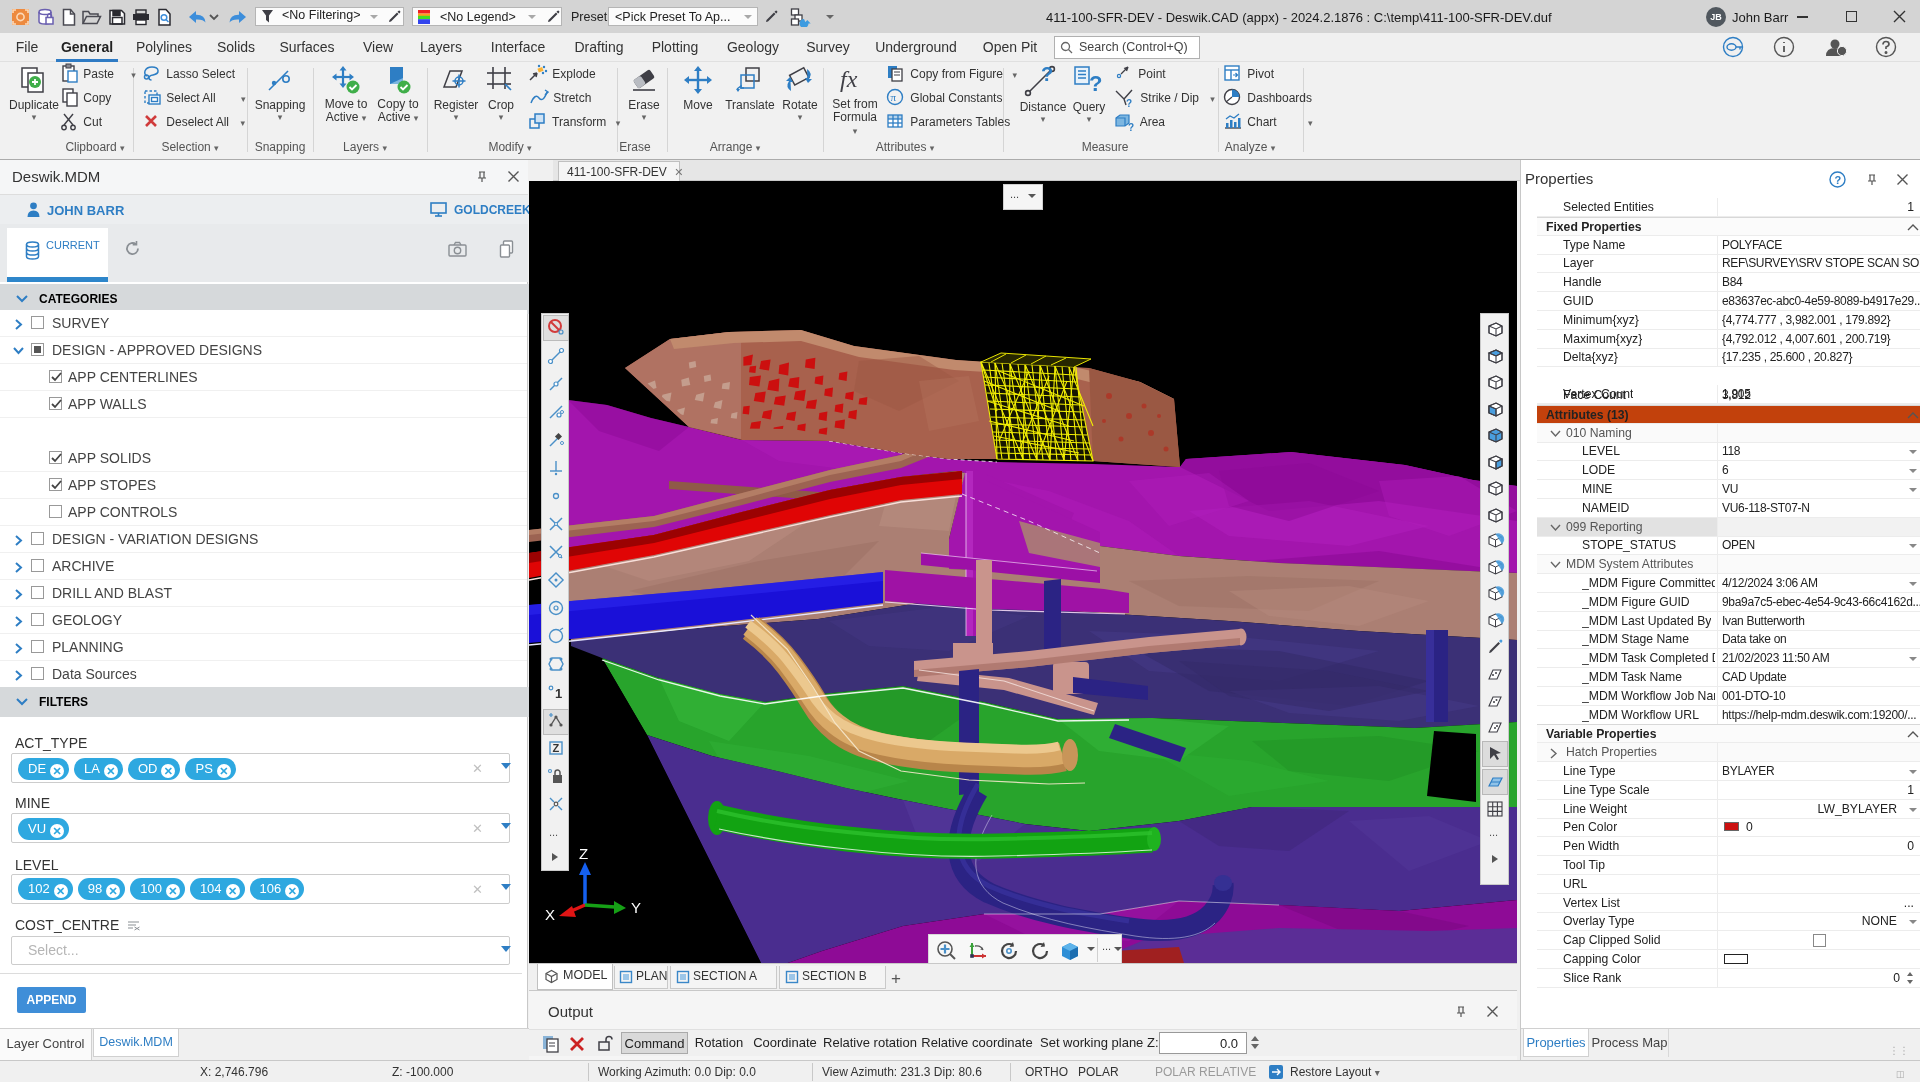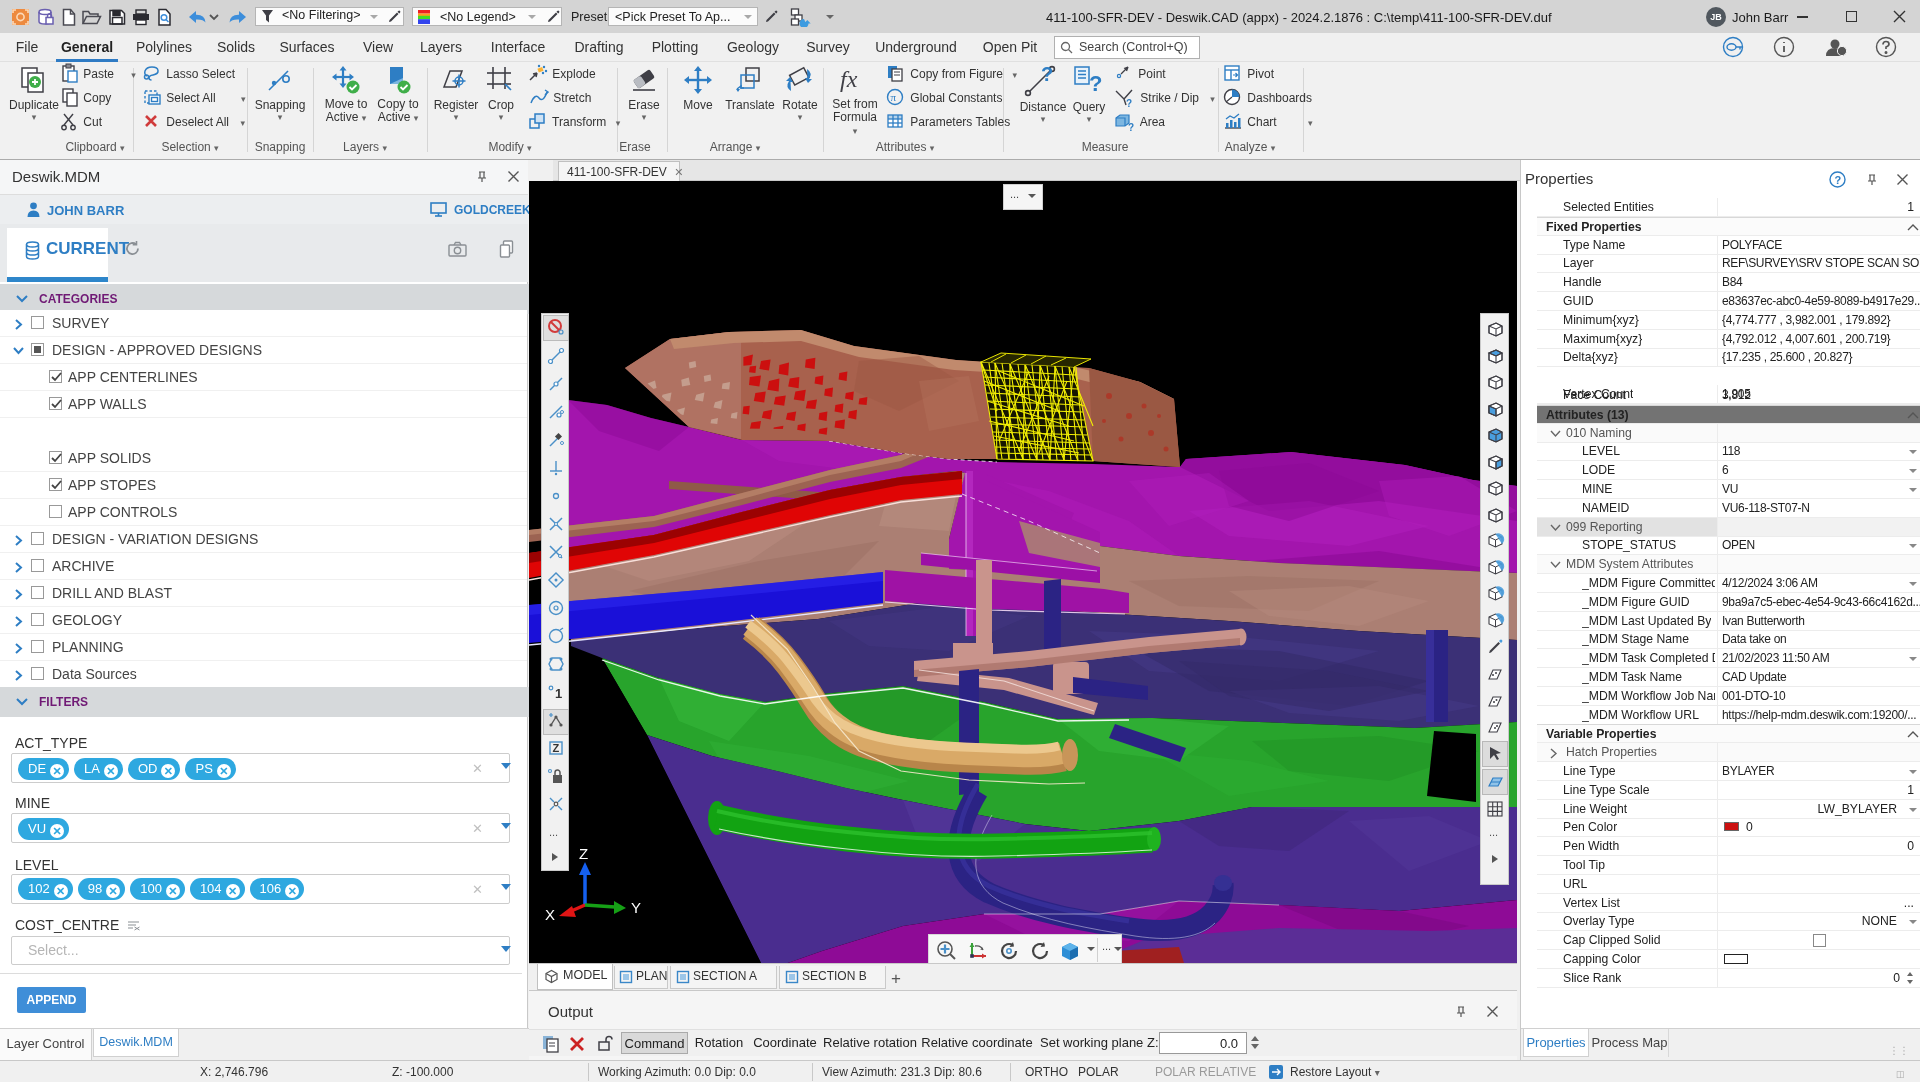--- a/index.html
+++ b/index.html
@@ -19,21 +19,21 @@
 .smallrow { position:absolute; font-size:12px; color:#333; height:24px; line-height:24px; white-space:nowrap; }
 .dd { color:#666; font-size:9px; }
 
 
 #leftpanel { position:absolute; left:0; top:160px; width:528px; height:900px; background:#ffffff; border-right:1px solid #c8c8c8; }
 .lp-title { position:absolute; left:0; top:0; width:528px; height:35px; background:#f5f6f7; border-bottom:1px solid #dddddd; font-size:15px; color:#333; padding:8px 0 0 12px; }
 .lp-user { position:absolute; left:0; top:35px; width:528px; height:29px; background:#eceef0; font-size:12px; font-weight:bold; color:#2e7ec4; }
 .lp-tabs { position:absolute; left:0; top:64px; width:528px; height:58px; background:#e8eaec; }
 .treerow { position:absolute; left:0; width:527px; height:27px; line-height:27px; font-size:14px; color:#444; background:#fff; border-bottom:1px solid #f0f0f0;}
 .cbx { display:inline-block; width:13px; height:13px; border:1px solid #999; background:#fff; vertical-align:middle; position:relative; top:-1px;}
-.sechdr { position:absolute; left:0; width:612px; height:30px; background:#d6d9db; font-size:12px; font-weight:bold; color:#701a75; line-height:30px; }
+.sechdr { position:absolute; left:0; width:612px; height:30px; background:#d6d9db; font-size:12px; font-weight:bold; color:#000000; line-height:30px; }
 .chip { display:inline-block; background:#2ea8e0; color:#fff; border-radius:11px; height:22px; line-height:22px; font-size:13px; padding:0 5px 0 10px; margin-right:5px; }
 .chipx { display:inline-block; width:14px; height:14px; background:#fff; border-radius:50%; color:#2ea8e0; font-size:11px; line-height:14px; text-align:center; font-weight:bold; margin-left:4px; vertical-align:-2px;}
 .filterbox { position:absolute; left:24px; width:420px; height:34px; border:1px solid #cccccc; border-radius:2px; background:#fff; padding:5px 0 0 6px;}
 .flabel { position:absolute; left:24px; font-size:14px; color:#333; }
 
 
 #docktabs { position:absolute; left:529px; top:160px; width:988px; height:21px; background:#e6e6e6; border-bottom:1px solid #c8c8c8;margin-left:24px;}
 #viewport { position:absolute; left:529px; top:181px; width:988px; height:782px; background:#000; overflow:hidden;}
 #vtabs { position:absolute; left:529px; top:963px; width:988px; height:27px; background:#f0f0f0; border-top:1px solid #c8c8c8;}
 #output { position:absolute; left:529px; top:990px; width:988px; height:70px; background:#f5f5f5; border-top:1px solid #c8c8c8;}
@@ -562,21 +562,21 @@
     <div class="abs" style="left:7px;top:4px;width:101px;height:49px;background:#fff;"></div>
     <div class="abs" style="left:7px;top:53px;width:101px;height:5px;background:#2e86ca;"></div>
     <svg class="abs" style="left:25px;top:17px" width="15" height="20" viewBox="0 0 15 20">
         <g fill="none" stroke="#2e7ec4" stroke-width="1.5">
           <ellipse cx="7.5" cy="3.5" rx="6" ry="2.5"></ellipse>
           <path d="M1.5 3.5 v4 q0 2.5 6 2.5 q6 0 6 -2.5 v-4"></path>
           <path d="M1.5 7.5 v4 q0 2.5 6 2.5 q6 0 6 -2.5 v-4"></path>
           <path d="M1.5 11.5 v4 q0 2.5 6 2.5 q6 0 6 -2.5 v-4"></path>
         </g>
       </svg>
-    <div class="abs" style="left:46px;top:15px;font-size:17px;font-weight:bold;color:#2e7ec4;">CURRENT</div>
+    <div class="abs" style="left:46px;top:15px;font-size:11px;font-weight:normal;color:#2e7ec4;">CURRENT</div>
     <svg class="abs" style="left:124px;top:16px" width="17" height="17" viewBox="0 0 17 17">
         <g fill="none" stroke="#8a8f94" stroke-width="1.8">
           <path d="M14 8.5 a5.5 5.5 0 1 1 -2 -4.2"></path>
           <path d="M12.5 1 v3.8 h-3.8" stroke-width="1.6"></path>
         </g>
       </svg>
     <svg class="abs" style="left:448px;top:17px" width="19" height="17" viewBox="0 0 19 17">
         <g fill="none" stroke="#8a8f94" stroke-width="1.4">
           <rect x="1" y="4" width="17" height="11" rx="1"></rect>
           <path d="M6 4 l1.5 -2.5 h4 L13 4"></path>
@@ -1255,21 +1255,21 @@
         </svg></div>
       <div class="prow" style="top:75.6px;"><span style="margin-left:26px;display:inline-block;max-width:152px;overflow:hidden;white-space:nowrap;vertical-align:top;">Type Name</span><span class="abs" style="left:180px;top:0;width:1px;height:19px;background:#ececec;"></span><span class="abs" style="left:185px;font-size:12px;letter-spacing:-0.3px;">POLYFACE</span></div>
       <div class="prow" style="top:94.4px;"><span style="margin-left:26px;display:inline-block;max-width:152px;overflow:hidden;white-space:nowrap;vertical-align:top;">Layer</span><span class="abs" style="left:180px;top:0;width:1px;height:19px;background:#ececec;"></span><span class="abs" style="left:185px;font-size:12px;letter-spacing:-0.3px;">REF\SURVEY\SRV STOPE SCAN SOLIDS</span></div>
       <div class="prow" style="top:113.2px;"><span style="margin-left:26px;display:inline-block;max-width:152px;overflow:hidden;white-space:nowrap;vertical-align:top;">Handle</span><span class="abs" style="left:180px;top:0;width:1px;height:19px;background:#ececec;"></span><span class="abs" style="left:185px;font-size:12px;letter-spacing:-0.3px;">B84</span></div>
       <div class="prow" style="top:132.0px;"><span style="margin-left:26px;display:inline-block;max-width:152px;overflow:hidden;white-space:nowrap;vertical-align:top;">GUID</span><span class="abs" style="left:180px;top:0;width:1px;height:19px;background:#ececec;"></span><span class="abs" style="left:185px;font-size:12px;letter-spacing:-0.3px;">e83637ec-abc0-4e59-8089-b4917e29...</span></div>
       <div class="prow" style="top:150.8px;"><span style="margin-left:26px;display:inline-block;max-width:152px;overflow:hidden;white-space:nowrap;vertical-align:top;">Minimum{xyz}</span><span class="abs" style="left:180px;top:0;width:1px;height:19px;background:#ececec;"></span><span class="abs" style="left:185px;font-size:12px;letter-spacing:-0.3px;">{4,774.777 , 3,982.001 , 179.892}</span></div>
       <div class="prow" style="top:169.6px;"><span style="margin-left:26px;display:inline-block;max-width:152px;overflow:hidden;white-space:nowrap;vertical-align:top;">Maximum{xyz}</span><span class="abs" style="left:180px;top:0;width:1px;height:19px;background:#ececec;"></span><span class="abs" style="left:185px;font-size:12px;letter-spacing:-0.3px;">{4,792.012 , 4,007.601 , 200.719}</span></div>
       <div class="prow" style="top:188.4px;"><span style="margin-left:26px;display:inline-block;max-width:152px;overflow:hidden;white-space:nowrap;vertical-align:top;">Delta{xyz}</span><span class="abs" style="left:180px;top:0;width:1px;height:19px;background:#ececec;"></span><span class="abs" style="left:185px;font-size:12px;letter-spacing:-0.3px;">{17.235 , 25.600 , 20.827}</span></div>
       <div class="prow" style="top:225px;"><span style="margin-left:26px;display:inline-block;max-width:152px;overflow:hidden;white-space:nowrap;vertical-align:top;">Vertex Count</span><span class="abs" style="left:180px;top:0;width:1px;height:19px;background:#ececec;"></span><span class="abs" style="left:185px;font-size:12px;letter-spacing:-0.3px;">1,905</span></div>
       <div class="prow" style="top:226.0px;"><span style="margin-left:26px;display:inline-block;max-width:152px;overflow:hidden;white-space:nowrap;vertical-align:top;">Face Count</span><span class="abs" style="left:180px;top:0;width:1px;height:19px;background:#ececec;"></span><span class="abs" style="left:185px;font-size:12px;letter-spacing:-0.3px;">3,812</span></div>
-      <div class="prow" style="top:244.8px;left:16px;width:384px;font-weight:bold;border-top:1px solid #d8d8d8;background:#737373;"><span style="margin-left:9px">Attributes (13)</span><svg class="abs" style="left:370px;top:5px" width="12" height="8" viewBox="0 0 12 8">
+      <div class="prow" style="top:244.8px;left:16px;width:384px;font-weight:bold;border-top:1px solid #d8d8d8;background:#c2410c;"><span style="margin-left:9px">Attributes (13)</span><svg class="abs" style="left:370px;top:5px" width="12" height="8" viewBox="0 0 12 8">
           <path d="M1 7 L6 2 L11 7" fill="none" stroke="#555" stroke-width="1.4"></path>
         </svg></div>
       <div class="prow" style="top:263.6px;background:#fafafa;"><svg class="abs" style="left:13px;top:5px" width="11" height="9" viewBox="0 0 11 9">
           <path d="M1 2 L5.5 7 L10 2" fill="none" stroke="#666" stroke-width="1.4"></path>
         </svg><span style="margin-left:29px;color:#555;">010 Naming</span><span class="abs" style="left:180px;top:0;width:1px;height:19px;background:#ececec;"></span></div>
       <div class="prow" style="top:282.4px;"><span style="margin-left:45px;display:inline-block;max-width:133px;overflow:hidden;white-space:nowrap;vertical-align:top;">LEVEL</span><span class="abs" style="left:180px;top:0;width:1px;height:19px;background:#ececec;"></span><span class="abs" style="left:185px;font-size:12px;letter-spacing:-0.3px;">118</span><span class="abs" style="left:372px;top:8px;width:0;height:0;border-left:4px solid transparent;border-right:4px solid transparent;border-top:4.5px solid #888;"></span></div>
       <div class="prow" style="top:301.2px;"><span style="margin-left:45px;display:inline-block;max-width:133px;overflow:hidden;white-space:nowrap;vertical-align:top;">LODE</span><span class="abs" style="left:180px;top:0;width:1px;height:19px;background:#ececec;"></span><span class="abs" style="left:185px;font-size:12px;letter-spacing:-0.3px;">6</span><span class="abs" style="left:372px;top:8px;width:0;height:0;border-left:4px solid transparent;border-right:4px solid transparent;border-top:4.5px solid #888;"></span></div>
       <div class="prow" style="top:320.0px;"><span style="margin-left:45px;display:inline-block;max-width:133px;overflow:hidden;white-space:nowrap;vertical-align:top;">MINE</span><span class="abs" style="left:180px;top:0;width:1px;height:19px;background:#ececec;"></span><span class="abs" style="left:185px;font-size:12px;letter-spacing:-0.3px;">VU</span><span class="abs" style="left:372px;top:8px;width:0;height:0;border-left:4px solid transparent;border-right:4px solid transparent;border-top:4.5px solid #888;"></span></div>
       <div class="prow" style="top:338.8px;"><span style="margin-left:45px;display:inline-block;max-width:133px;overflow:hidden;white-space:nowrap;vertical-align:top;">NAMEID</span><span class="abs" style="left:180px;top:0;width:1px;height:19px;background:#ececec;"></span><span class="abs" style="left:185px;font-size:12px;letter-spacing:-0.3px;">VU6-118-ST07-N</span></div>
       <div class="prow" style="top:357.6px;background:linear-gradient(90deg,#e2e2e2 180px,#f2f2f2 180px);"><svg class="abs" style="left:13px;top:5px" width="11" height="9" viewBox="0 0 11 9">

